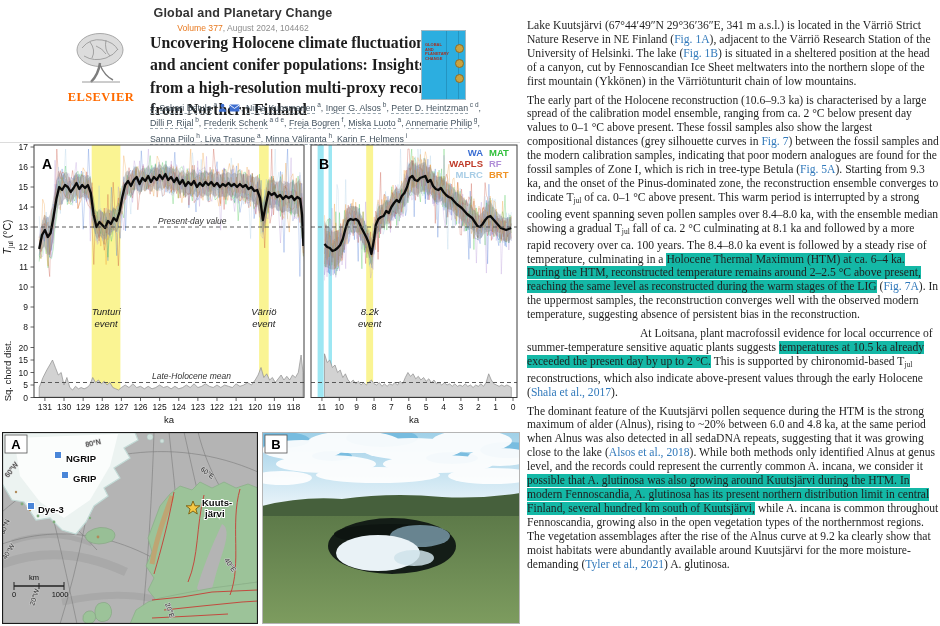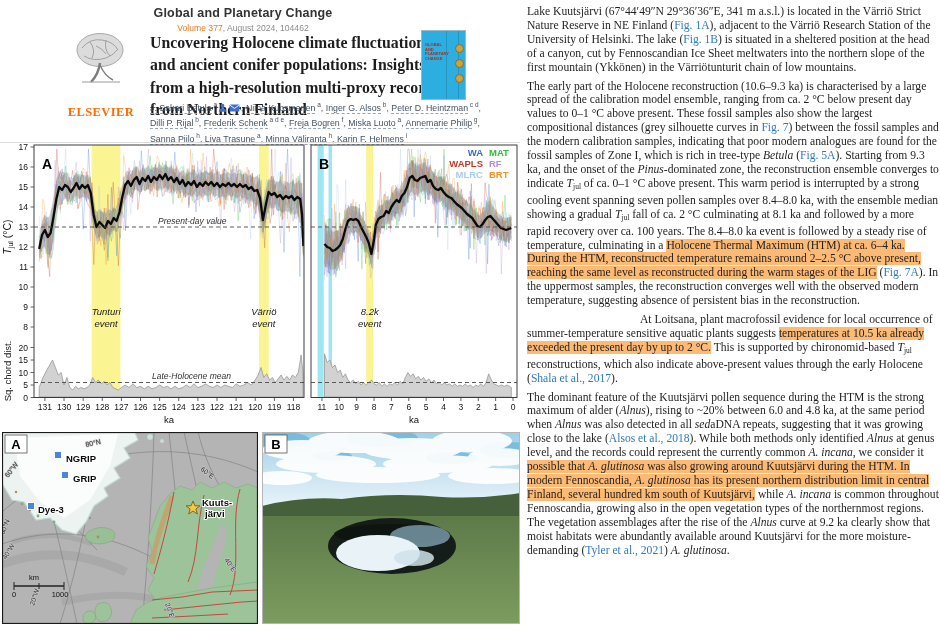--- a/index.html
+++ b/index.html
@@ -4,45 +4,45 @@
 <style>
   html,body{margin:0;padding:0;}
   body{width:940px;height:626px;position:relative;background:#ffffff;overflow:hidden;
        font-family:"Liberation Sans",sans-serif;-webkit-font-smoothing:antialiased;}
   
   .journal-name{position:absolute;left:0;top:6px;width:486px;text-align:center;
        font-size:12.5px;font-weight:bold;color:#333;letter-spacing:.2px;}
   .volume-line{position:absolute;left:0;top:23px;width:486px;text-align:center;font-size:8.6px;color:#8d8d8d;}
   .volume-line .vol-link{color:#e8791f;}
   .elsevier{position:absolute;left:66px;top:30px;width:70px;text-align:center;}
-  .elsevier .wordmark{font-family:"Liberation Serif",serif;font-weight:bold;font-size:12.5px;color:#ff6b00;letter-spacing:.4px;margin-top:15px;}
+  .elsevier .wordmark{font-family:"Liberation Serif",serif;font-weight:bold;font-size:12.5px;color:#ff6b00;letter-spacing:.4px;margin-top:0;}
   .article-title{position:absolute;left:150px;top:32px;width:310px;
        font-family:"Liberation Serif",serif;font-size:15.8px;font-weight:700;line-height:22.4px;color:#1d1d1d;}
   .cover-thumb{position:absolute;left:421px;top:30px;width:45px;height:70px;background:#2caee0;border:1px solid #9fb8c4;box-sizing:border-box;overflow:hidden;}
   .cover-title{position:absolute;left:3px;top:12px;width:26px;font-size:4px;line-height:4.5px;font-weight:bold;color:#a23326;}
   .cover-line{position:absolute;background:rgba(10,70,100,.25);width:1px;top:0;bottom:0;}
   .cover-dot{position:absolute;width:7px;height:7px;border-radius:50%;background:#caa23e;border:1px solid #8a6d2a;left:33px;}
   .authors{position:absolute;left:150px;top:99px;width:332px;font-size:8.8px;line-height:12.4px;color:#44535f;}
   .author-name{border-bottom:1px dashed #9aa7b0;white-space:nowrap;}
   .authors sup{font-size:6.5px;color:#44535f;}
   .a-icon{display:inline-block;vertical-align:-1px;margin:0 1px;}
   .header-divider{position:absolute;left:0;top:142px;width:520px;height:1px;background:#dcdcdc;}
   
   #chart-slot{position:absolute;left:0;top:138px;width:522px;height:292px;}
   #map-slot{position:absolute;left:2px;top:432px;width:256px;height:192px;}
   #photo-slot{position:absolute;left:262px;top:432px;width:258px;height:192px;}
   
-  .article-col{position:absolute;left:527px;top:5px;width:412px;
+  .article-col{position:absolute;left:527px;top:19px;width:412px;
        font-family:"Liberation Serif",serif;font-size:11.6px;line-height:13.9px;color:#1f1f1f;}
   .art-p{margin:0 0 5px 0;}
   .art-p.indent{text-indent:113px;}
   .t-link{color:#3179bb;}
-  .t-it{font-style:italic;}
+  .t-it{}
   .t-sub{font-size:7.5px;vertical-align:-2px;}
-  .t-hl{background:#fdba74;margin-top:26px;}
+  .t-hl{background:#14b8a6;margin-top:26px;}
   svg text{font-family:"Liberation Sans",sans-serif;}
 </style>
 </head>
 <body>
 
 <div class="journal-name">Global and Planetary Change</div>
 <div class="volume-line">
   <span class="vol-link">Volume 377</span><span>, August 2024, 104462</span>
 </div>
 

